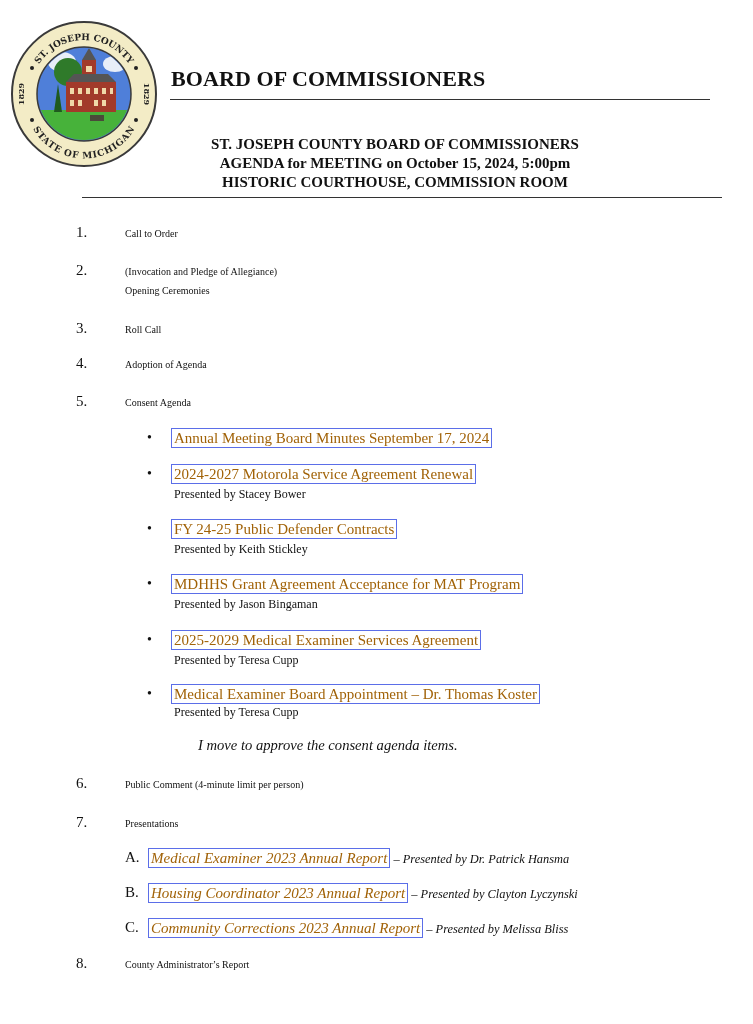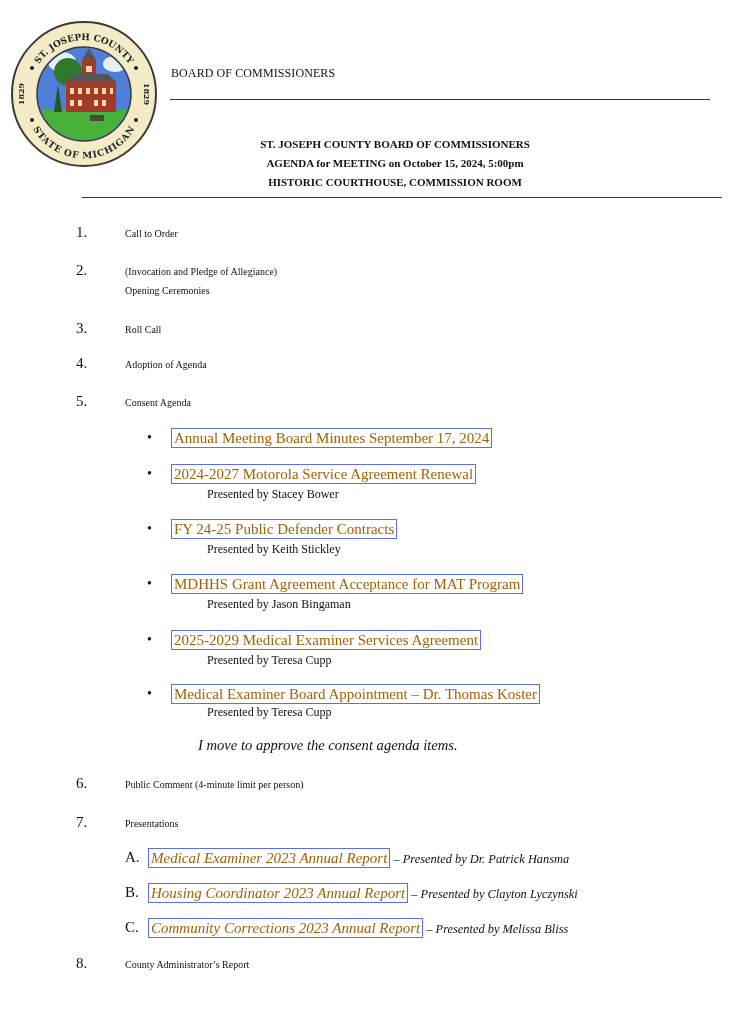--- a/index.html
+++ b/index.html
@@ -2,33 +2,33 @@
 <html><head>
 <meta charset="utf-8">
 <style>
   html, body { margin: 0; padding: 0; background: #ffffff; }
   body {
     width: 753px; height: 1024px; position: relative; overflow: hidden;
     font-family: "Liberation Serif", "DejaVu Serif", serif; color: #111111;
   }
   .abs { position: absolute; }
   .seal { left: 10px; top: 20px; width: 148px; height: 148px; }
-  .org-title { left: 171px; top: 66px; font-size: 12px; font-weight: normal; letter-spacing: 0.1px; }
+  .org-title { left: 171px; top: 66px; font-size: 22px; font-weight: bold; letter-spacing: 0.1px; }
   .rule1 { left: 170px; top: 99px; width: 540px; height: 0; border-top: 1.3px solid #333; }
-  .meeting { left: 170px; width: 450px; text-align: center; font-weight: bold; font-size: 11px; line-height: 19px; top: 135px; }
+  .meeting { left: 170px; width: 450px; text-align: center; font-weight: bold; font-size: 15px; line-height: 19px; top: 135px; }
   .rule2 { left: 82px; top: 197px; width: 640px; height: 0; border-top: 1.3px solid #333; }
 
   .num { left: 76px; font-size: 15px; }
   .item { left: 125px; font-size: 10px; line-height: 19px; }
   .bullet { left: 147px; font-size: 14px; }
   .link {
     display: inline-block; border: 1.5px solid #5b6ee8; padding: 0 2px 0 2px;
     font-size: 15px; line-height: 18px; cursor: pointer; color: #a16207;
   }
-  .presenter { left: 174px; font-size: 12px; margin-left: 33px; }
+  .presenter { left: 174px; font-size: 12px; }
   .motion { left: 174px; font-size: 14.6px; font-style: italic; margin-left: 24px; }
   .letter { left: 125px; font-size: 15px; }
   .pres-line { left: 148px; font-size: 15px; white-space: nowrap; font-style: italic; }
   .pres-line .by { font-size: 12.4px; }
 </style>
 </head>
 <body>
 
 <div class="abs seal">
   <svg width="148" height="148" viewBox="0 0 148 148">

